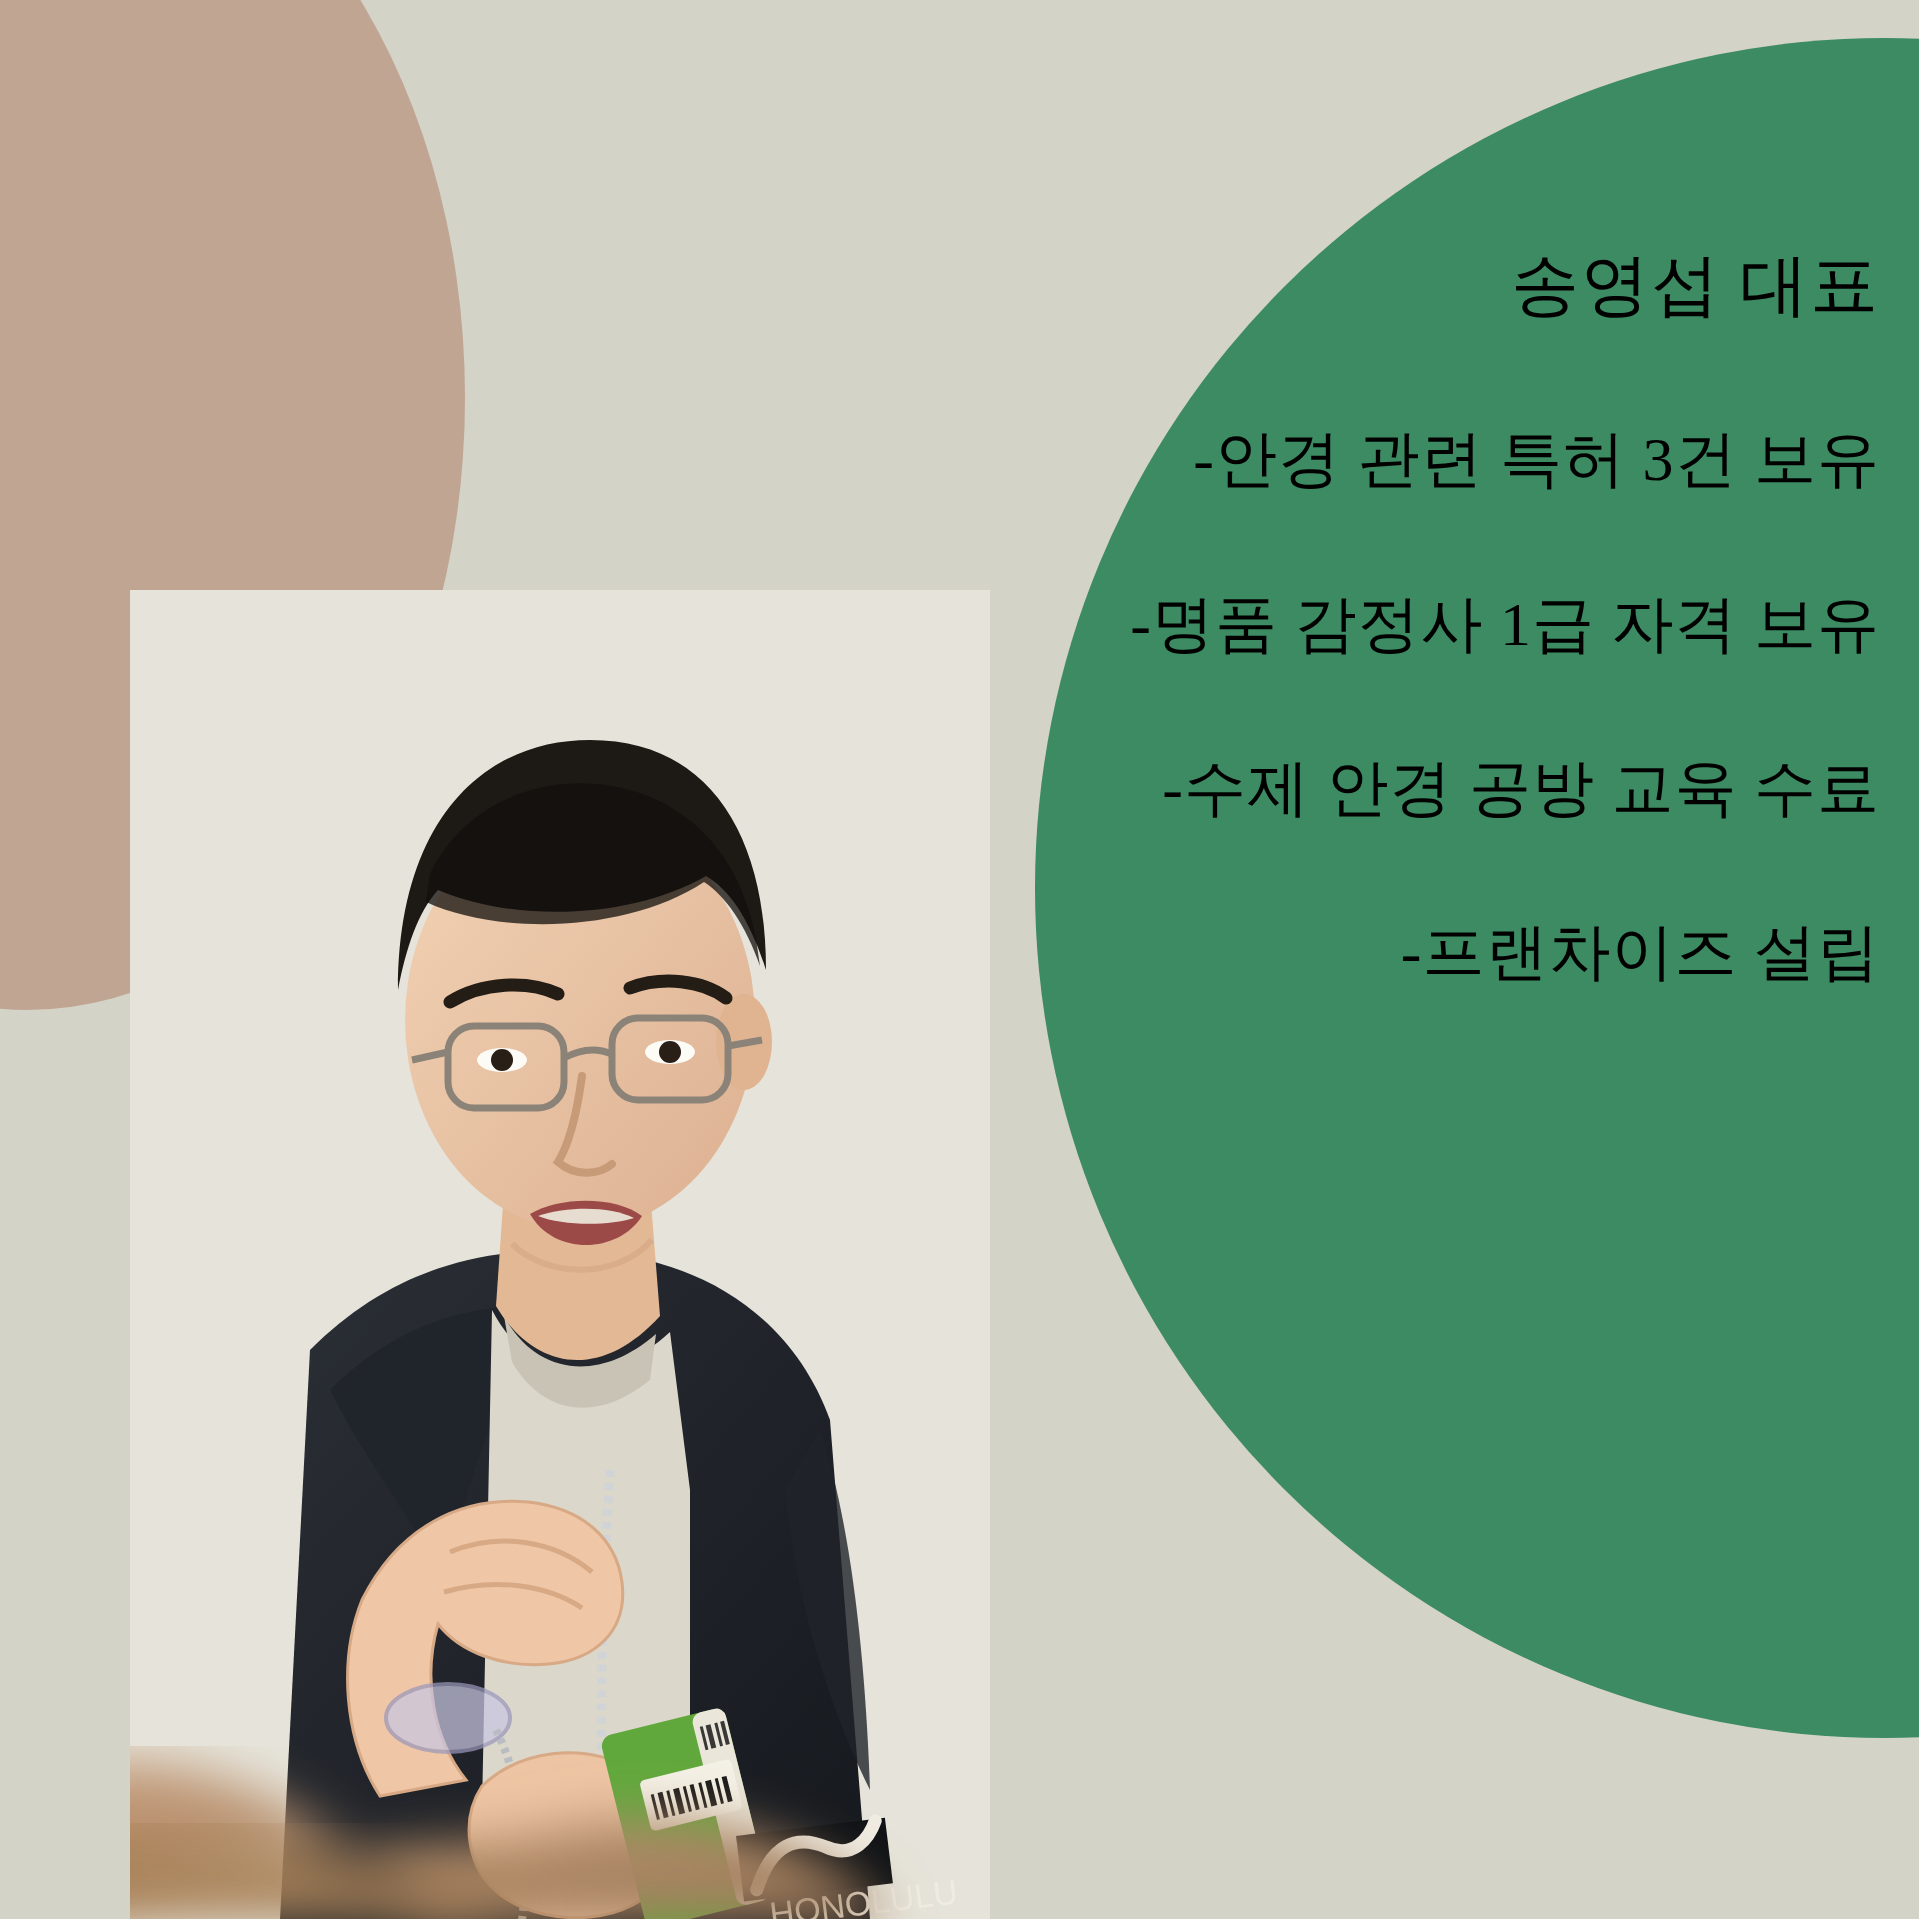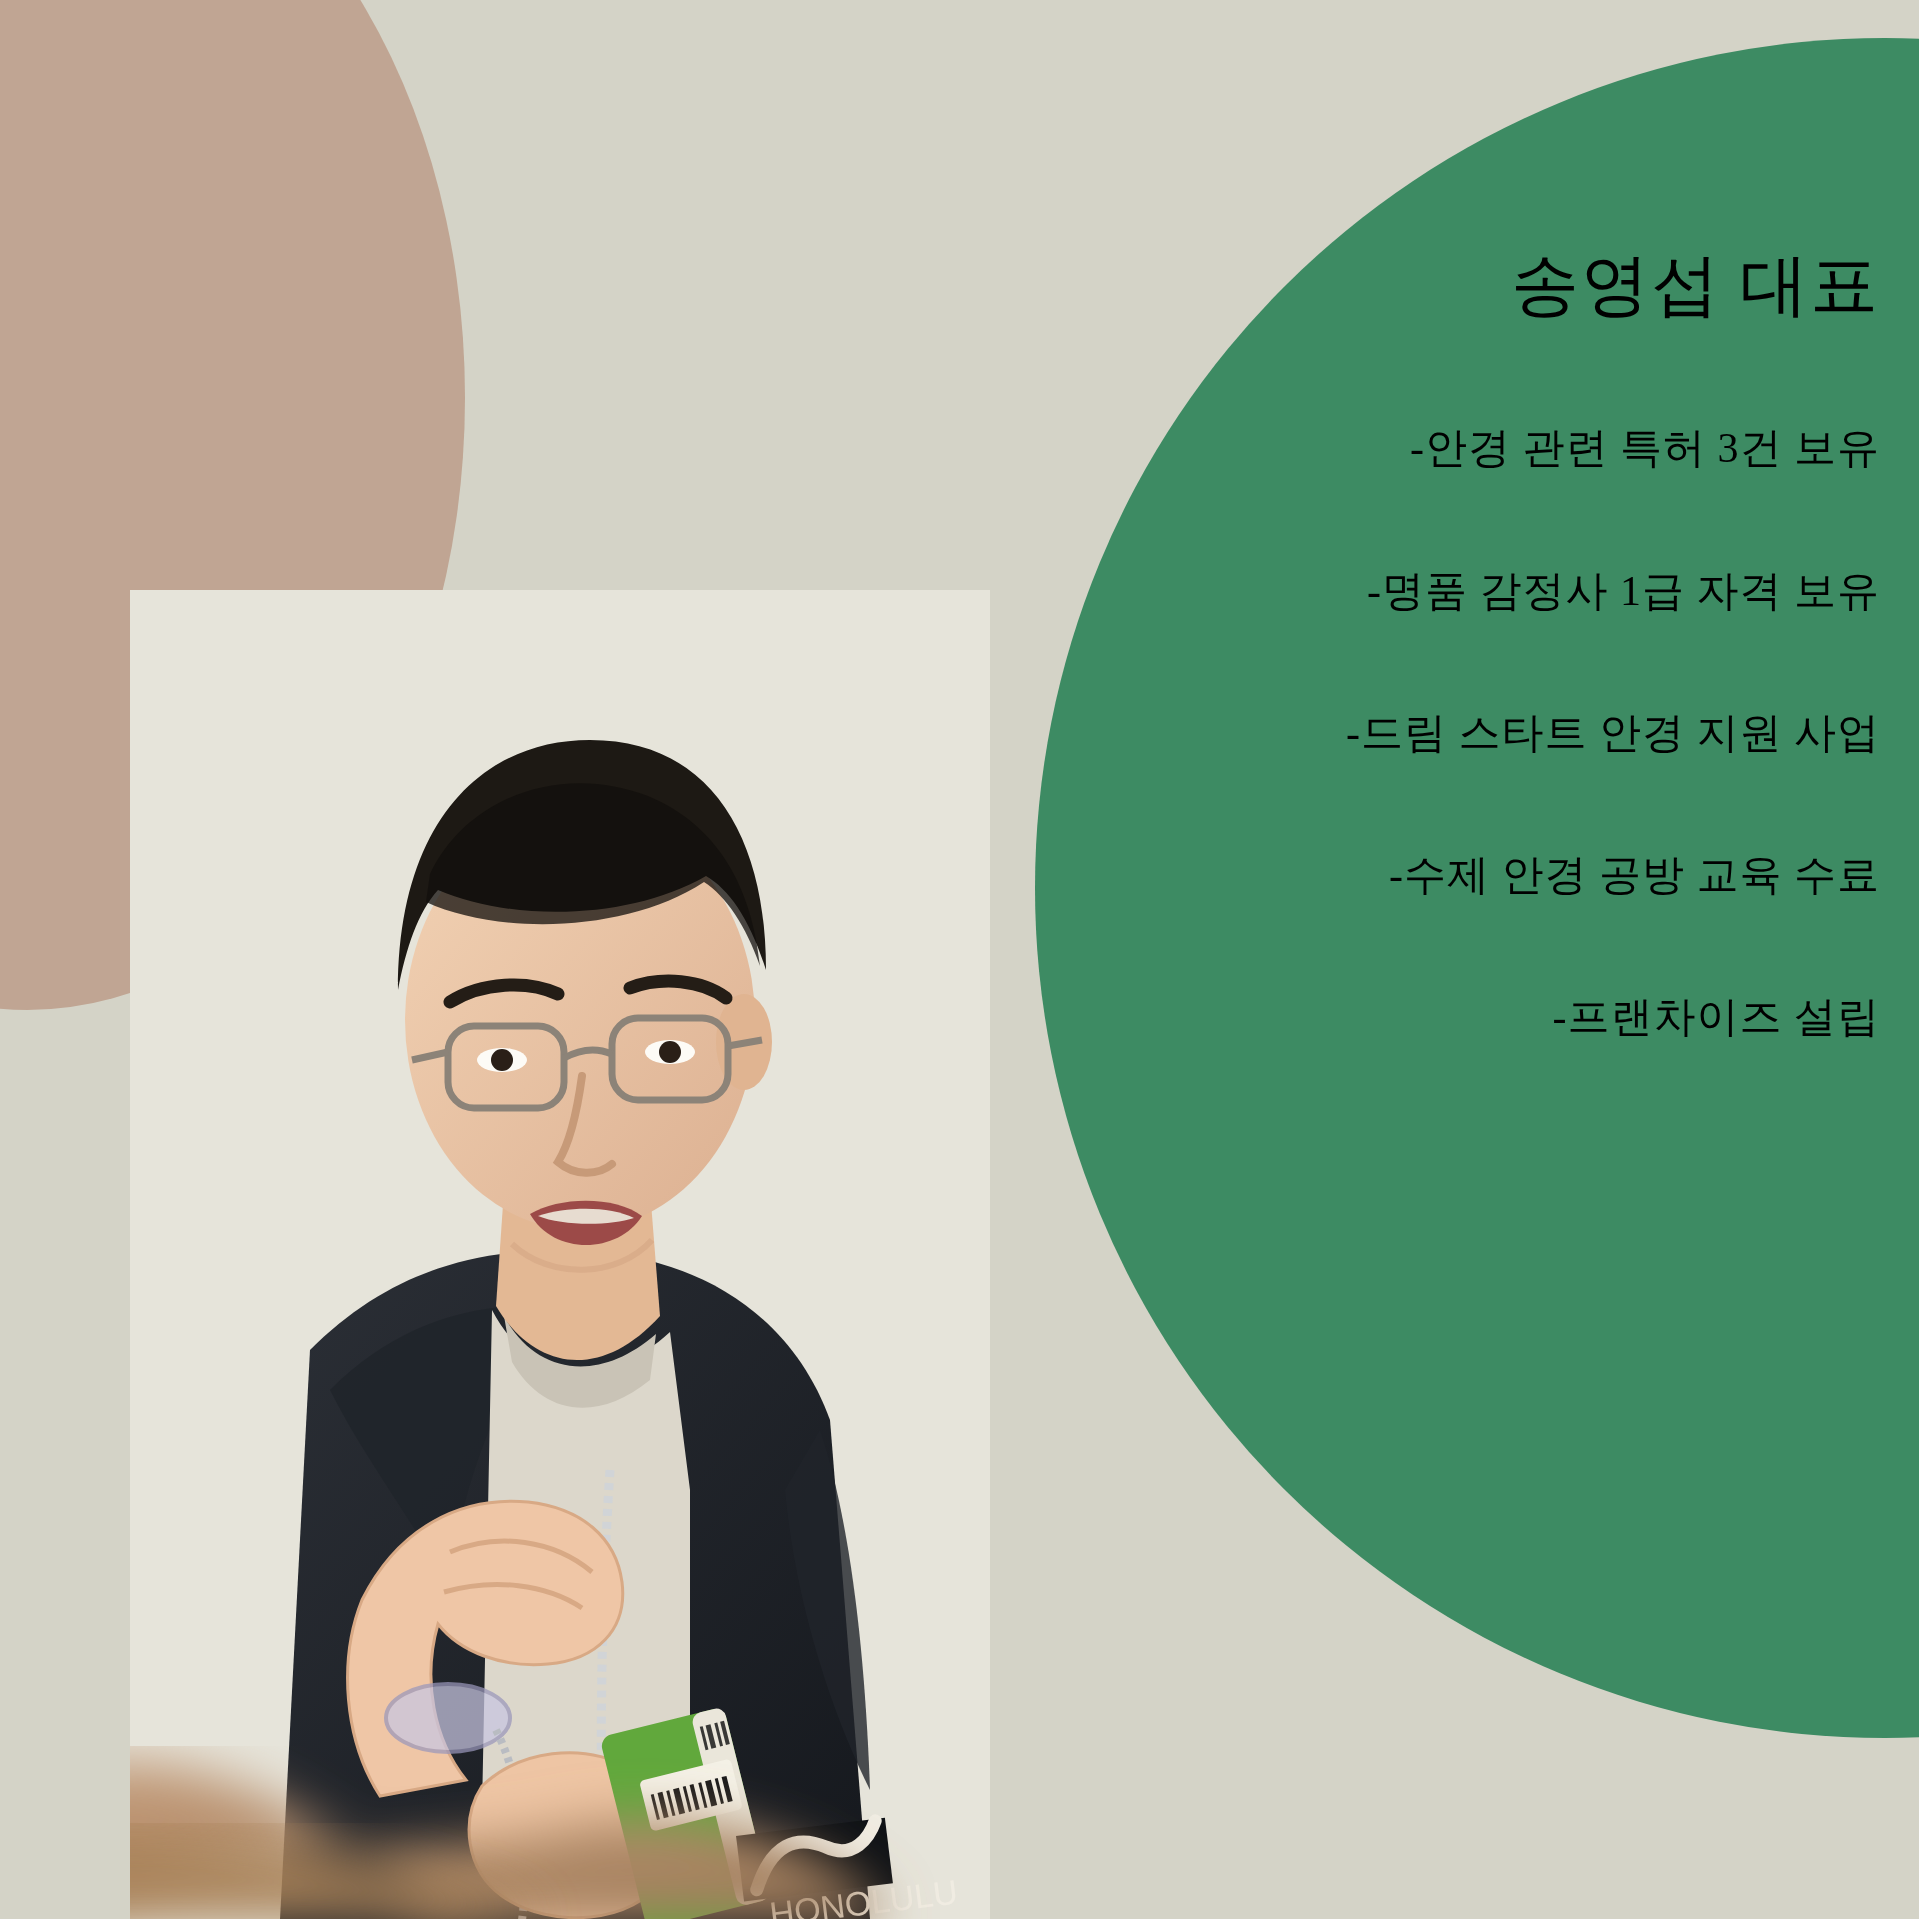--- a/index.html
+++ b/index.html
@@ -32,21 +32,21 @@
   #credentials{
     position:absolute;left:880px;top:250px;width:1000px;
     text-align:right;color:#000;
     z-index:40;
   }
   #cred-title{
     font-size:68px;line-height:1.05;letter-spacing:2px;
     margin:0 0 104px 0;font-weight:400;
   }
   .cred-line{
-    font-size:42px;line-height:1.1;letter-spacing:1px;
+    font-size:62px;line-height:1.1;letter-spacing:1px;
     margin:0 0 96px 0;white-space:nowrap;font-weight:400;
   }
   .cred-line:last-child{margin-bottom:16px;}
 </style>
 </head>
 <body>
 
 <div id="poster">
 
   <div class="shape" id="rose-circle"></div>
@@ -185,18 +185,17 @@
         <path d="M-120 1252 C 80 1218 290 1280 420 1329 L -120 1329 Z" fill="#a98259" filter="url(#softBlur)" opacity="0.95"></path>
       </g>
     </svg>
   </div>
 
   <div id="credentials">
     <h1 id="cred-title">송영섭 대표</h1>
 
     <p class="cred-line">-안경 관련 특허 3건 보유</p>
     <p class="cred-line">-명품 감정사 1급 자격 보유</p>
-    <p class="cred-line">-드림 스타트 안경 지원 사업</p>
     <p class="cred-line">-수제 안경 공방 교육 수료</p>
     <p class="cred-line">-프랜차이즈 설립</p>
   </div>
 
 </div>
 
 </body></html>

